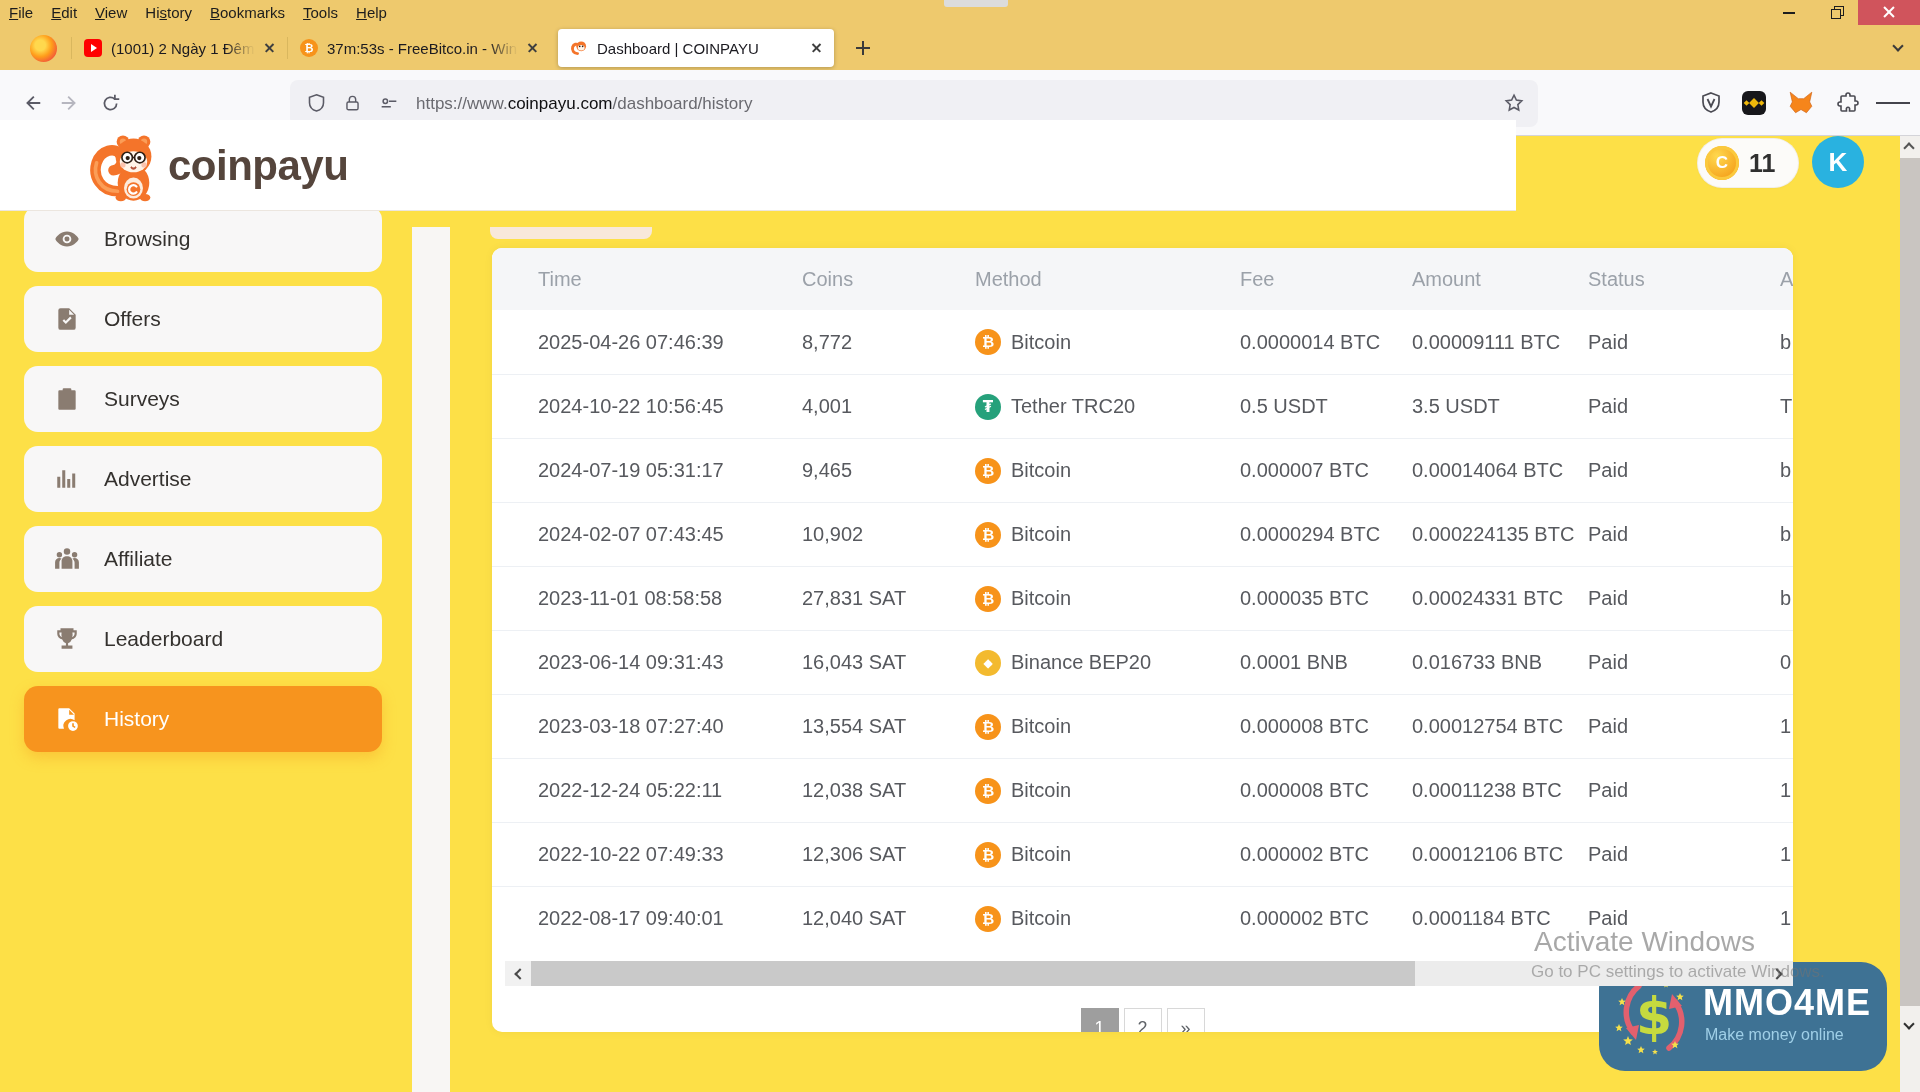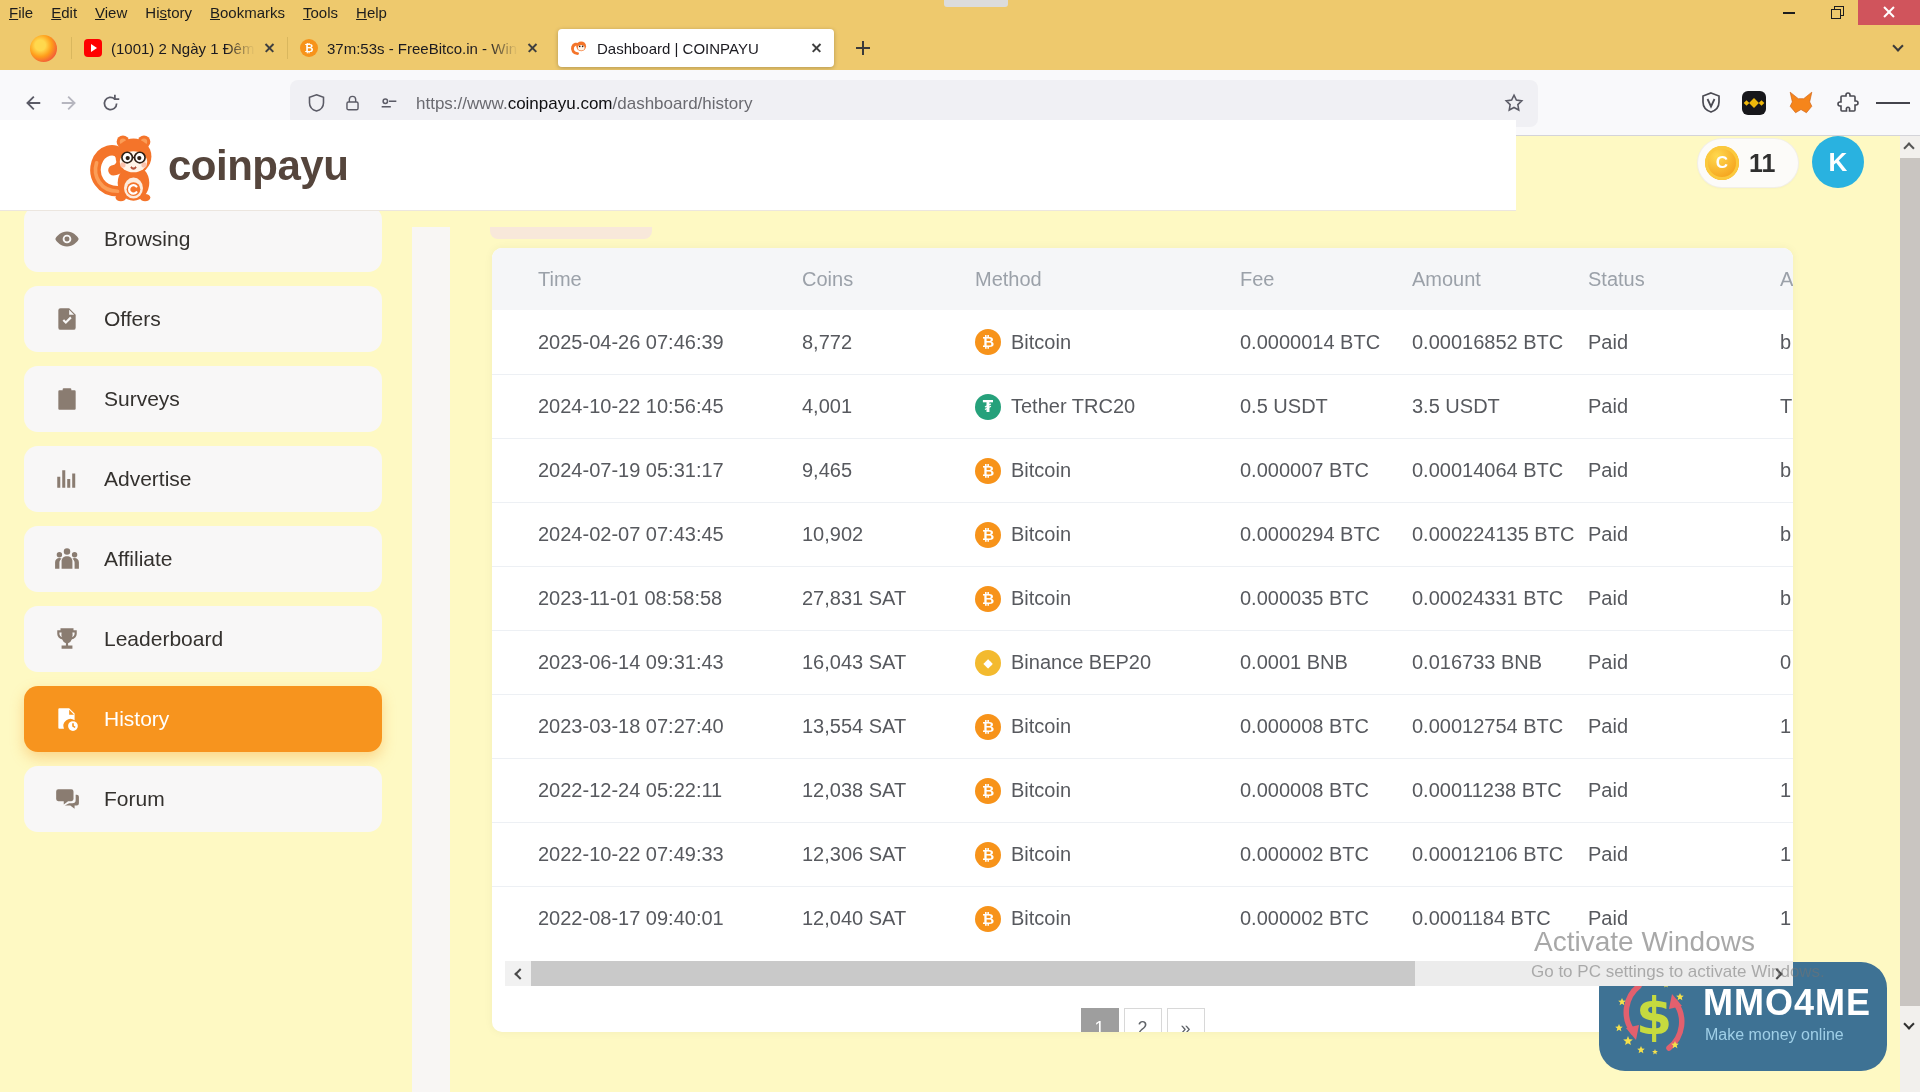--- a/index.html
+++ b/index.html
@@ -1,17 +1,17 @@
 <!DOCTYPE html>
 <html><head>
 <meta charset="utf-8">
 <style>
   * { box-sizing: border-box; margin: 0; padding: 0; }
   html,body { width:1920px; height:1092px; background:#fff; font-family:"Liberation Sans","DejaVu Sans",sans-serif; }
-  #stage { position:relative; width:1920px; height:1092px; overflow:hidden; background:#fef9c3; }
+  #stage { position:relative; width:1920px; height:1092px; overflow:hidden; background:#fde047; }
 
   
   .titlebar { position:absolute; left:0; top:0; width:1920px; height:26px; background:#eec96d; display:flex; align-items:center; }
   .menu-item { font-size:15px; color:#1c1c1c; padding:0 9px; line-height:26px; cursor:default; }
   .menu-item u { text-decoration:underline; }
   .top-pill { position:absolute; left:944px; top:0; width:64px; height:7px; background:#dcdcdc; border-radius:0 0 3px 3px; }
   .win-controls { position:absolute; right:0; top:0; height:25px; display:flex; }
   .wc { width:46px; height:25px; display:flex; align-items:center; justify-content:center; position:relative; }
   .wc-min .bar { width:12px; height:2px; background:#1d1d1d; }
   .wc-restore .sq { width:10px; height:10px; border:1.6px solid #1d1d1d; background:#eec96d; position:absolute; left:19px; top:9px; }
@@ -367,28 +367,20 @@
         <span class="slabel">Leaderboard</span>
       </div>
       <div class="side-item active">
         <span class="sicon">
           <svg viewBox="0 0 24 24" fill="currentColor">
             <path d="M5 2h9l5 5v6.2a6.5 6.5 0 0 0-9.8 7.8H5a1 1 0 0 1-1-1V3a1 1 0 0 1 1-1zm9 1.5V8h4.5L14 3.5zM17.5 14a4.5 4.5 0 1 1 0 9 4.5 4.5 0 0 1 0-9zm-.7 2v3l2.4 1.4.7-1.2-1.6-1V16h-1.5z"></path>
           </svg>
         </span>
         <span class="slabel">History</span>
       </div>
-      <div class="side-item">
-        <span class="sicon">
-          <svg viewBox="0 0 24 24" fill="currentColor">
-            <path d="M4 3h12a2 2 0 0 1 2 2v7a2 2 0 0 1-2 2h-3l-4 3v-3H4a2 2 0 0 1-2-2V5a2 2 0 0 1 2-2zm17 5a2 2 0 0 1 2 2v6a2 2 0 0 1-2 2h-2v3l-4-3h-5l4-2h3a3 3 0 0 0 3-3V8z"></path>
-          </svg>
-        </span>
-        <span class="slabel">Forum</span>
-      </div>
     </div>
   <div class="side-strip"></div>
 
   <div class="tab-remnant"></div>
 
   <div class="card">
     <div class="trow thead" id="thead">
         <span class="th c0">Time</span>
         <span class="th c1">Coins</span>
         <span class="th c2">Method</span>
@@ -399,21 +391,21 @@
       </div>
     <div id="tbody">
         <div class="trow drow">
           <span class="td c0">2025-04-26 07:46:39</span>
           <span class="td c1">8,772</span>
           <span class="td c2">
             <span class="cicon" style="background: rgb(247, 147, 26);">₿</span>
             <span>Bitcoin</span>
           </span>
           <span class="td c3">0.0000014 BTC</span>
-          <span class="td c4">0.00016852 BTC</span>
+          <span class="td c4">0.00009111 BTC</span>
           <span class="td c5">Paid</span>
           <span class="td c6">b</span>
         </div>
         <div class="trow drow">
           <span class="td c0">2024-10-22 10:56:45</span>
           <span class="td c1">4,001</span>
           <span class="td c2">
             <span class="cicon" style="background: rgb(38, 161, 123);">₮</span>
             <span>Tether TRC20</span>
           </span>

